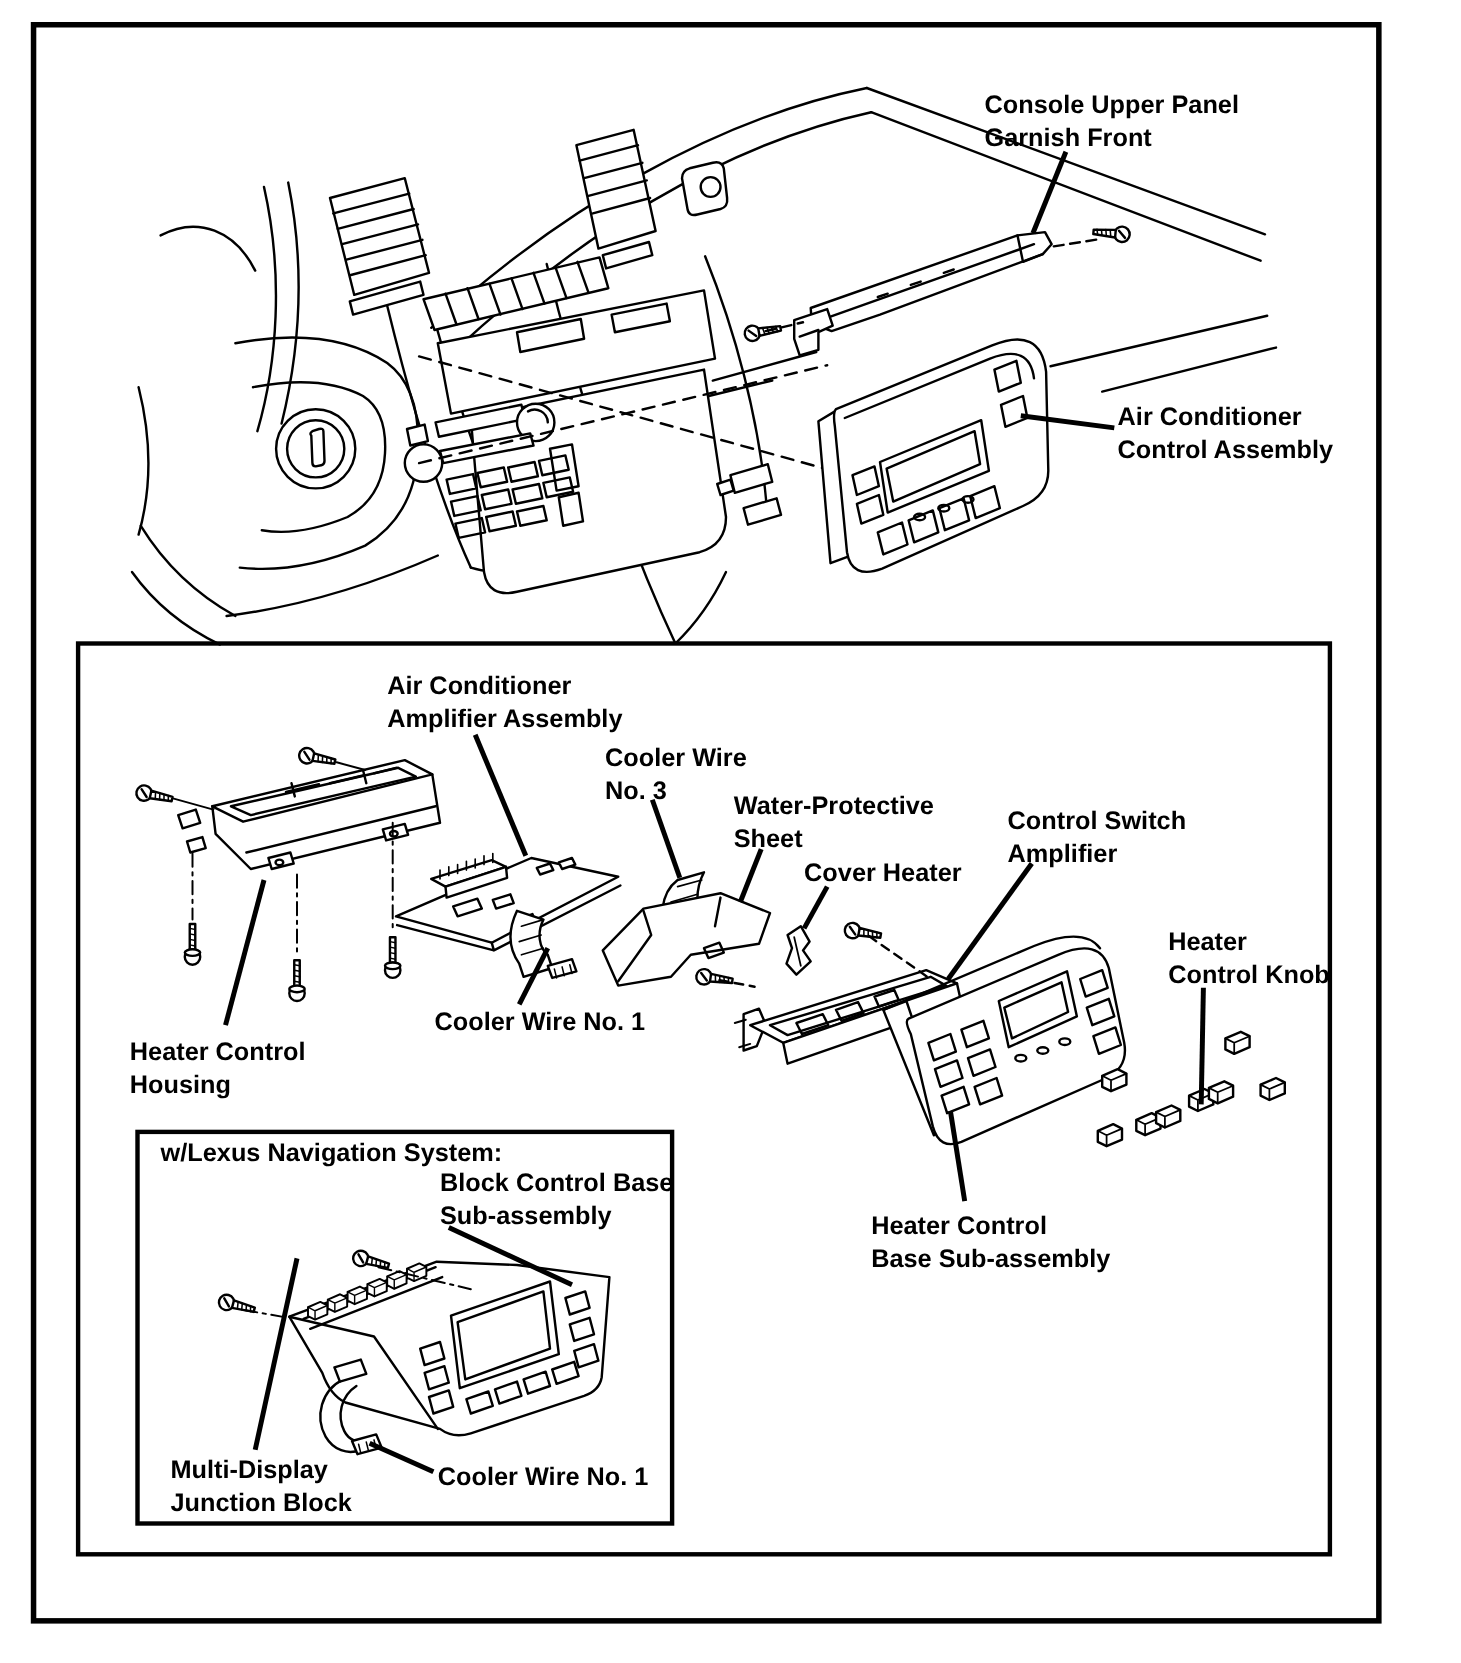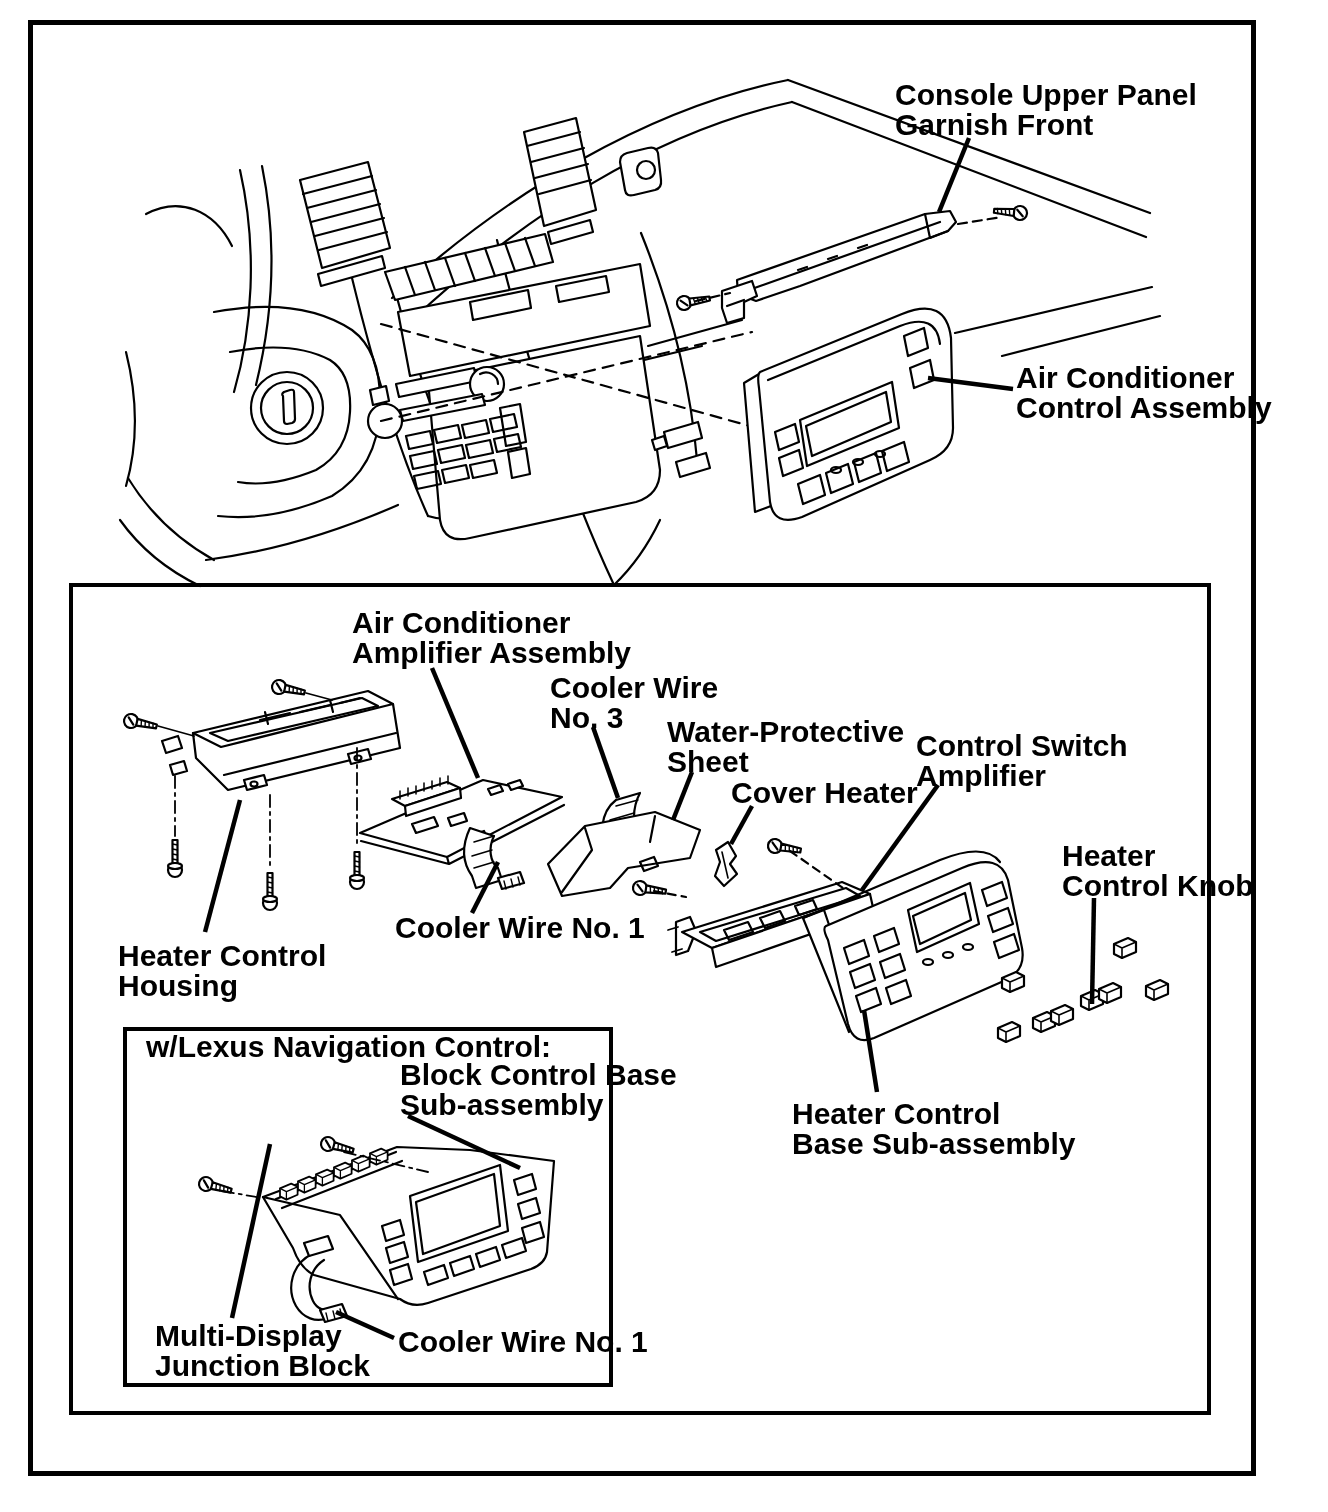--- a/index.html
+++ b/index.html
@@ -4,21 +4,21 @@
 <style>
   :root{ --ink:#000000; --paper:#ffffff; }
   *{margin:0;padding:0;box-sizing:border-box}
   html,body{width:1328px;height:1512px;background:var(--paper);
     font-family:"Liberation Sans",sans-serif;position:relative;overflow:hidden}
   .frame{position:absolute;border-style:solid;border-color:var(--ink);background:transparent}
   #outer-frame{left:28px;top:20px;width:1228px;height:1456px;border-width:5px}
   #exploded-frame{left:69px;top:583px;width:1142px;height:832px;border-width:4px}
   #nav-frame{left:123px;top:1027px;width:490px;height:360px;border-width:4px}
   svg.art{position:absolute;left:0;top:0}
-  .label{position:absolute;color:var(--ink);font-weight:bold;font-size:30px;
+  .label{position:absolute;color:var(--ink);font-weight:bold;font-size:23px;
     line-height:30px;white-space:pre-line;letter-spacing:0}
 </style>
 </head>
 <body>
 
 <div class="frame" id="outer-frame"></div>
 <div class="frame" id="exploded-frame"></div>
 <div class="frame" id="nav-frame"></div>
 
 <svg class="art" width="1328" height="1512" viewBox="0 0 1328 1512" stroke="#000" fill="none" stroke-width="2.2" stroke-linejoin="round" stroke-linecap="round">
@@ -306,18 +306,18 @@
 <div class="label" style="left:731px;top:778px">Cover Heater</div>
 <div class="label" style="left:916px;top:731px">Control Switch
 Amplifier</div>
 <div class="label" style="left:1062px;top:841px">Heater
 Control Knob</div>
 <div class="label" style="left:118px;top:941px">Heater Control
 Housing</div>
 <div class="label" style="left:395px;top:913px">Cooler Wire No. 1</div>
 <div class="label" style="left:792px;top:1099px">Heater Control
 Base Sub-assembly</div>
-<div class="label" style="left:146px;top:1032px">w/Lexus Navigation Control:</div>
+<div class="label" style="left:146px;top:1032px">w/Lexus Navigation System:</div>
 <div class="label" style="left:400px;top:1060px">Block Control Base
 Sub-assembly</div>
 <div class="label" style="left:155px;top:1321px">Multi-Display
 Junction Block</div>
 <div class="label" style="left:398px;top:1327px">Cooler Wire No. 1</div>
 
 </body></html>

